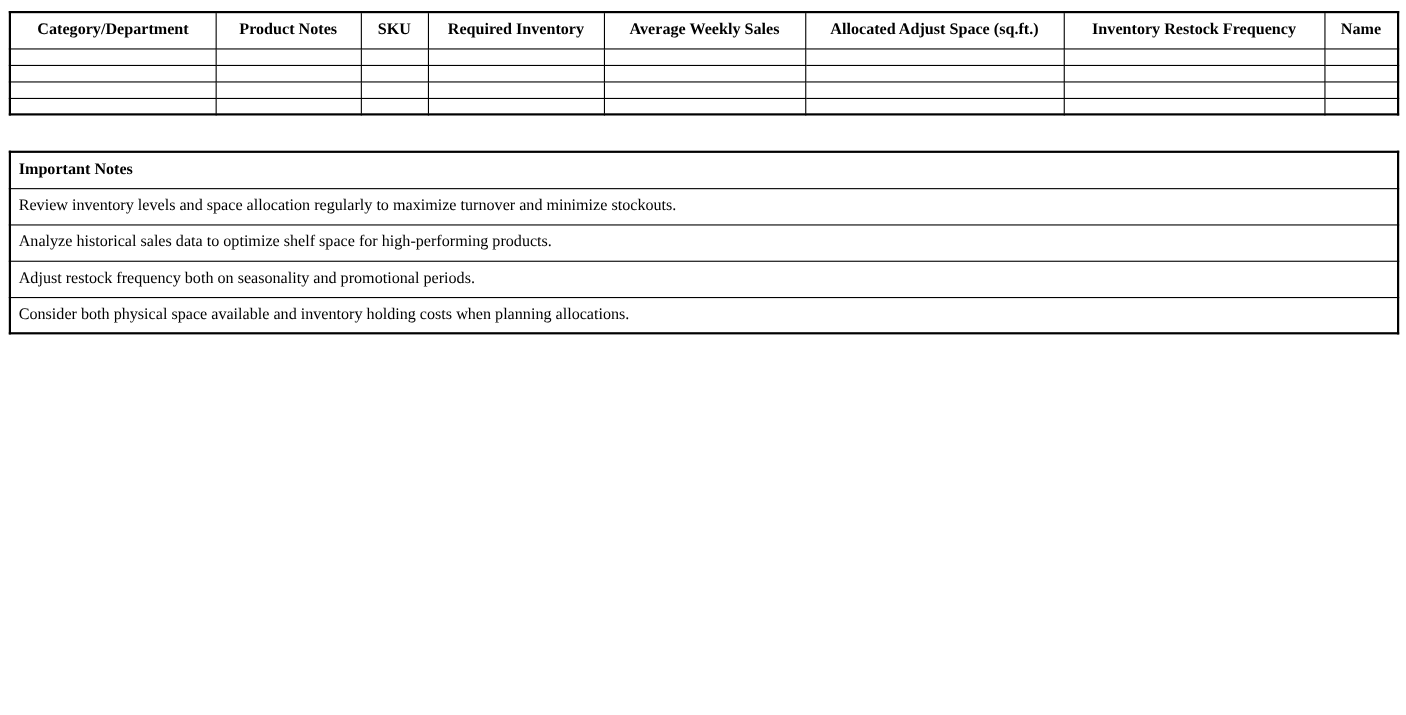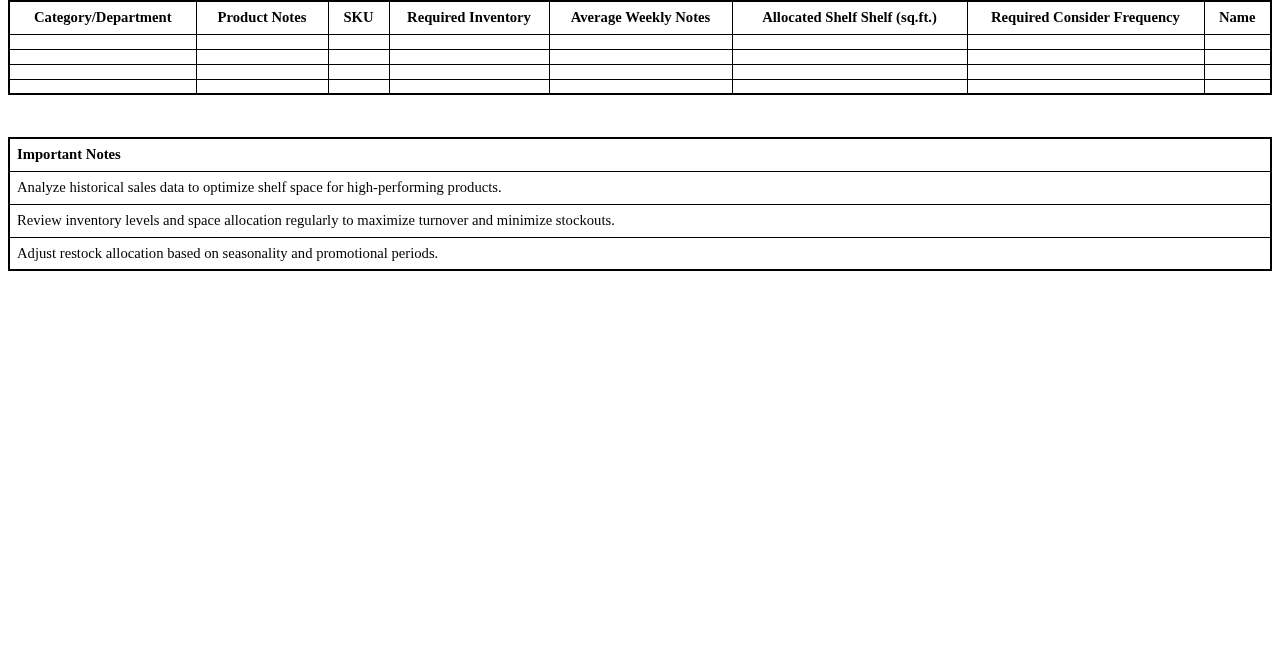--- a/index.html
+++ b/index.html
@@ -18,21 +18,21 @@
     overflow: hidden;
   }
   table {
     border-collapse: collapse;
     table-layout: fixed;
     position: absolute;
     left: 8px;
     width: 1262px;
     background: #ffffff;
   }
-  .inventory-table { top: 0; border-radius: 24px; }
+  .inventory-table { top: 10px; border-radius: 24px; }
   .notes-table    { top: 137px; }
 
   .inventory-table th,
   .inventory-table td,
   .notes-table td {
     border: 1px solid #000000;
     overflow: hidden;
     white-space: nowrap;
   }
   .inventory-table,
@@ -81,23 +81,23 @@
       <col style="width:235px">
       <col style="width:237px">
       <col style="width:67px">
     </colgroup>
     <thead>
       <tr>
         <th>Category/Department</th>
         <th>Product Notes</th>
         <th>SKU</th>
         <th>Required Inventory</th>
-        <th>Average Weekly Notes</th>
-        <th>Allocated Shelf Shelf (sq.ft.)</th>
-        <th>Required Consider Frequency</th>
+        <th>Average Weekly Sales</th>
+        <th>Allocated Adjust Space (sq.ft.)</th>
+        <th>Inventory Restock Frequency</th>
         <th>Name</th>
       </tr>
     </thead>
     <tbody>
       <tr>
         <td class="empty-cell"></td>
         <td class="empty-cell"></td>
         <td class="empty-cell"></td>
         <td class="empty-cell"></td>
         <td class="empty-cell"></td>
@@ -140,24 +140,27 @@
 
   <table class="notes-table">
     <colgroup>
       <col style="width:1262px">
     </colgroup>
     <tbody>
       <tr>
         <td class="notes-title">Important Notes</td>
       </tr>
       <tr>
+        <td>Review inventory levels and space allocation regularly to maximize turnover and minimize stockouts.</td>
+      </tr>
+      <tr>
         <td>Analyze historical sales data to optimize shelf space for high-performing products.</td>
       </tr>
       <tr>
-        <td>Review inventory levels and space allocation regularly to maximize turnover and minimize stockouts.</td>
+        <td>Adjust restock frequency both on seasonality and promotional periods.</td>
       </tr>
       <tr>
-        <td>Adjust restock allocation based on seasonality and promotional periods.</td>
+        <td>Consider both physical space available and inventory holding costs when planning allocations.</td>
       </tr>
     </tbody>
   </table>
 
 </div>
 
 </body></html>

